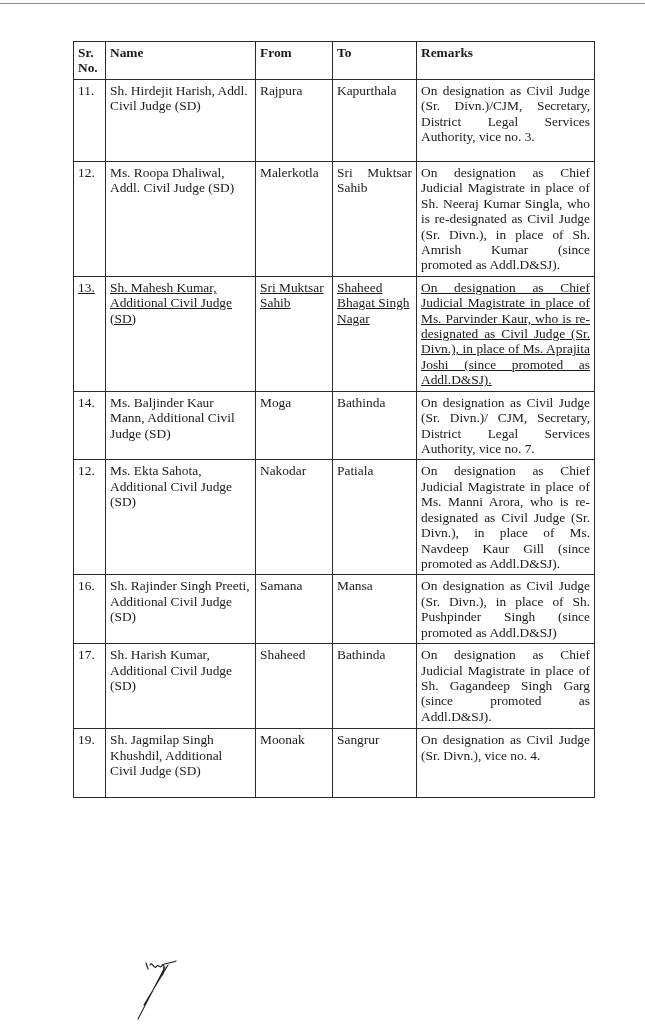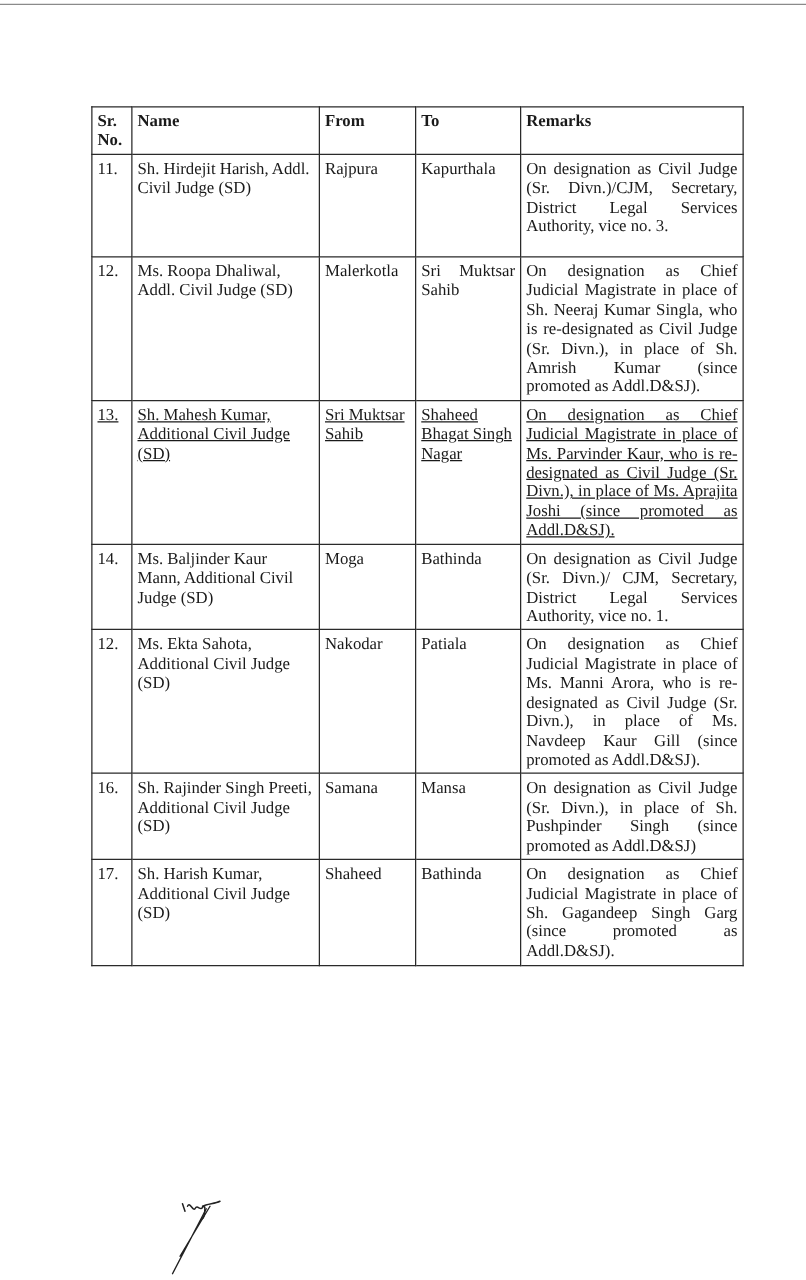--- a/index.html
+++ b/index.html
@@ -6,21 +6,21 @@
   body {
     width: 645px; height: 1024px; background: #ffffff; position: relative; overflow: hidden;
     font-family: "Liberation Serif", "DejaVu Serif", serif; color: #1a1a1a;
   }
   .top-rule {
     position: absolute; left: 0; right: 0; top: 3px; height: 1px; background: #8a8a8a;
   }
   table.transfers {
     position: absolute; left: 73px; top: 41px; width: 521px;
     border-collapse: collapse; table-layout: fixed;
-    font-size: 13.4px; line-height: 15.4px; margin-top: 44px;
+    font-size: 13.4px; line-height: 15.4px;
   }
   table.transfers th, table.transfers td {
     border: 1.3px solid #2a2a2a; vertical-align: top; padding: 3px 4px 3px 4px;
   }
   table.transfers th { font-weight: bold; text-align: left; }
   th.c-from, th.c-to { text-align: center; }
   col.c1 { width: 32px; } col.c2 { width: 150px; } col.c3 { width: 77px; }
   col.c4 { width: 84px; } col.c5 { width: 178px; }
   td.remarks { text-align: justify; }
   td.to-justify { text-align: justify; }
@@ -73,21 +73,21 @@
       <td>Sh. Mahesh Kumar, Additional Civil Judge (SD)</td>
       <td>Sri Muktsar Sahib</td>
       <td>Shaheed Bhagat Singh Nagar</td>
       <td class="remarks">On designation as Chief Judicial Magistrate in place of Ms. Parvinder Kaur, who is re-designated as Civil Judge (Sr. Divn.), in place of Ms. Aprajita Joshi (since promoted as Addl.D&amp;SJ).</td>
     </tr>
     <tr class="r3">
       <td>14.</td>
       <td>Ms. Baljinder Kaur Mann, Additional Civil Judge (SD)</td>
       <td>Moga</td>
       <td>Bathinda</td>
-      <td class="remarks">On designation as Civil Judge (Sr. Divn.)/ CJM, Secretary, District Legal Services Authority, vice no. 1.</td>
+      <td class="remarks">On designation as Civil Judge (Sr. Divn.)/ CJM, Secretary, District Legal Services Authority, vice no. 7.</td>
     </tr>
     <tr class="r4">
       <td>12.</td>
       <td>Ms. Ekta Sahota, Additional Civil Judge (SD)</td>
       <td>Nakodar</td>
       <td>Patiala</td>
       <td class="remarks">On designation as Chief Judicial Magistrate in place of Ms. Manni Arora, who is re-designated as Civil Judge (Sr. Divn.), in place of Ms. Navdeep Kaur Gill (since promoted as Addl.D&amp;SJ).</td>
     </tr>
     <tr class="r5">
       <td>16.</td>
@@ -96,19 +96,26 @@
       <td>Mansa</td>
       <td class="remarks">On designation as Civil Judge (Sr. Divn.), in place of Sh. Pushpinder Singh (since promoted as Addl.D&amp;SJ)</td>
     </tr>
     <tr class="r6">
       <td>17.</td>
       <td>Sh. Harish Kumar, Additional Civil Judge (SD)</td>
       <td>Shaheed</td>
       <td>Bathinda</td>
       <td class="remarks">On designation as Chief Judicial Magistrate in place of Sh. Gagandeep Singh Garg (since promoted as Addl.D&amp;SJ).</td>
     </tr>
+    <tr class="r8">
+      <td>19.</td>
+      <td>Sh. Jagmilap Singh Khushdil, Additional Civil Judge (SD)</td>
+      <td>Moonak</td>
+      <td>Sangrur</td>
+      <td class="remarks">On designation as Civil Judge (Sr. Divn.), vice no. 4.</td>
+    </tr>
   </tbody>
 </table>
 
 <svg class="signature" viewBox="0 0 70 68">
   <path d="M14 8 L16 14 M18 10 C20 6 22 14 24 12 C26 8 28 14 30 11 C33 6 32 18 30 20 M30 10 C34 8 40 8 44 6" fill="none" stroke="#222" stroke-width="1.2" stroke-linecap="round"></path>
   <path d="M33 12 L6 64 M36 10 L12 50" fill="none" stroke="#222" stroke-width="1.1" stroke-linecap="round"></path>
 </svg>
 
 </body></html>

